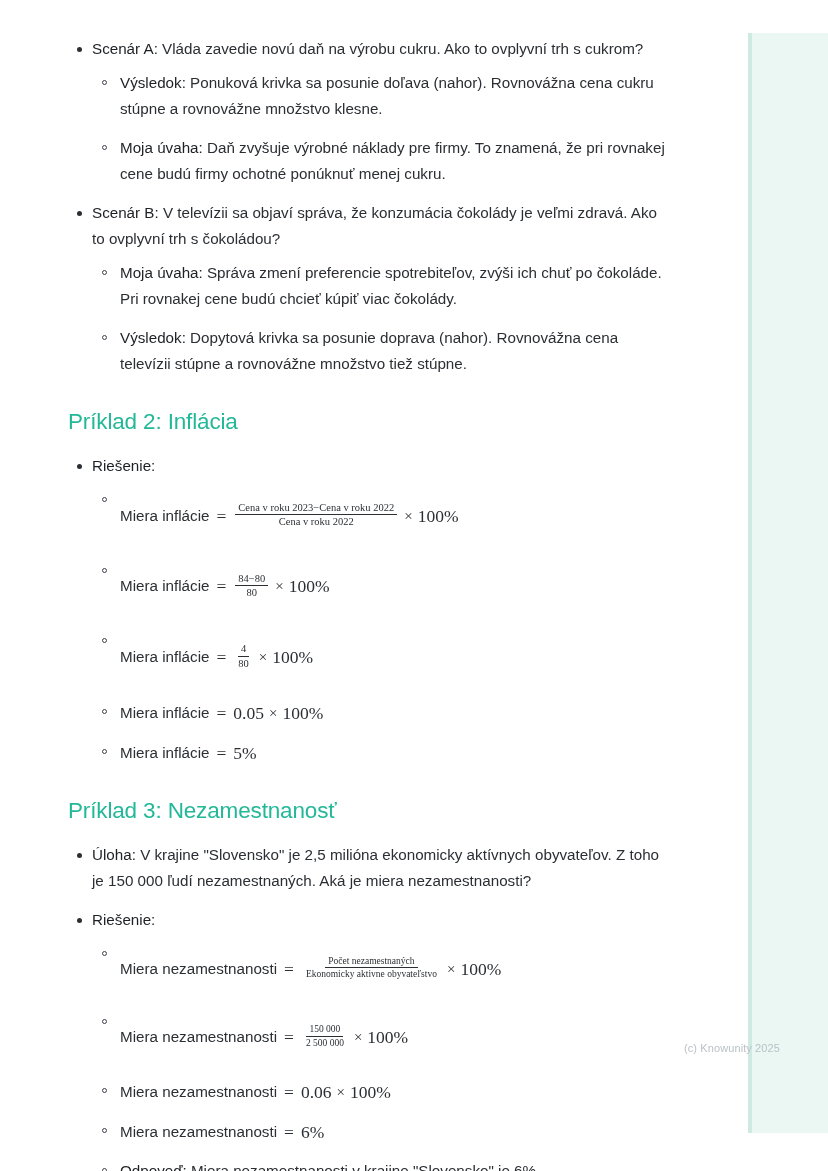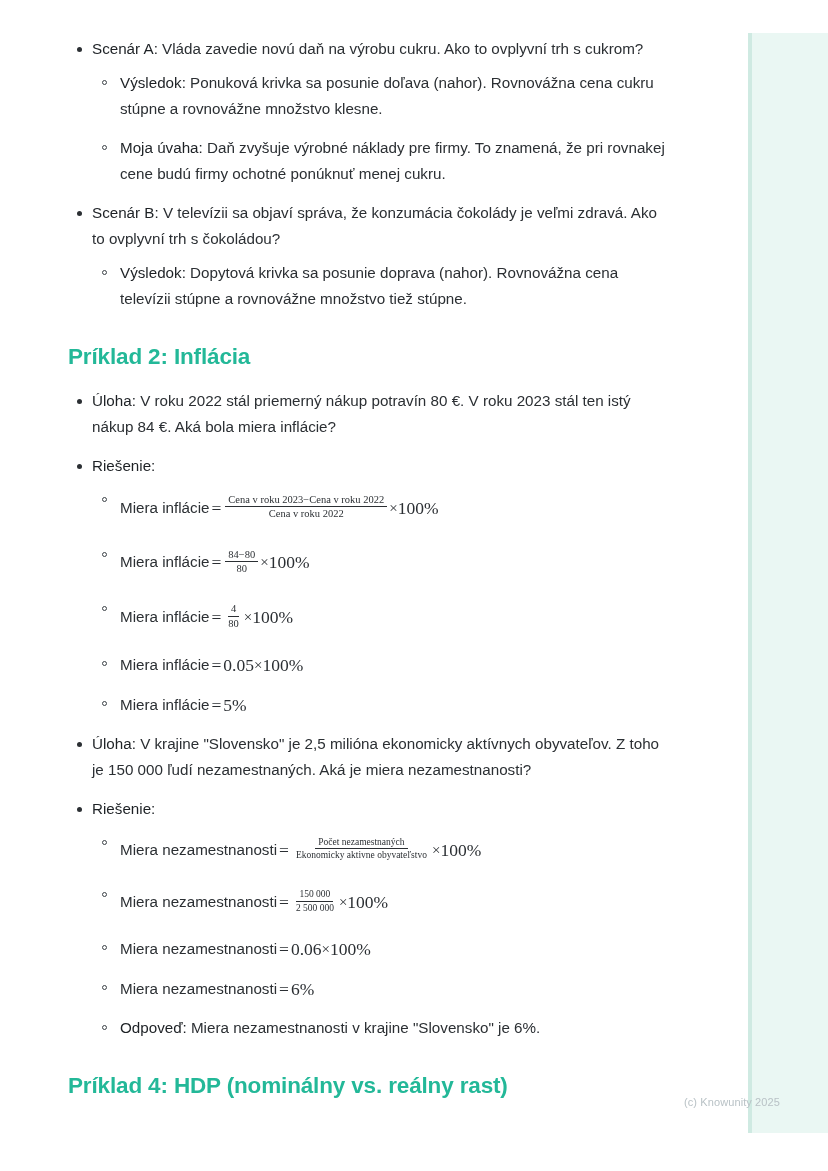--- a/index.html
+++ b/index.html
@@ -24,21 +24,21 @@
     width: 80px;
     height: 1100px;
     background: #eaf7f3;
     border-left: 4px solid #cfeae2;
     box-sizing: border-box;
   }
 
   #watermark {
     position: absolute;
     left: 684px;
-    top: 1096px;
+    top: 1042px;
     font-size: 11px;
     color: #b9c2c6;
     letter-spacing: .1px;
     white-space: nowrap;
     z-index: 5;
   }
 
   #content {
     position: absolute;
     left: 68px;
@@ -99,37 +99,38 @@
 
   b, .lbl {
     font-weight: 400;
     color: #1d2125;
     margin-top: 44px;
   }
 
   h2.section {
     color: #23b898;
     font-size: 22.5px;
-    font-weight: 700;
+    font-weight: 400;
     margin: 30px 0 16px 0;
     letter-spacing: -0.15px;
     line-height: 30px;
   }
   .mrow {
     display: inline-flex;
     align-items: center;
+    gap: 5px;
     vertical-align: middle;
   }
   .frac {
     display: inline-flex;
     flex-direction: column;
     align-items: center;
     vertical-align: middle;
     font-family: "Liberation Serif", serif;
-    margin: 8px 2px;
+    margin: 16px 2px;
     position: relative;
     top: -1px;
   }
   .frac .num {
     padding: 0 3px 1px 3px;
     border-bottom: 1.1px solid #2b2f33;
     line-height: 1.08;
   }
   .frac .den {
     padding: 1px 3px 0 3px;
@@ -168,33 +169,33 @@
         <li>
           <span class="lbl">Moja úvaha:</span><span> Daň zvyšuje výrobné náklady pre firmy. To znamená, že pri rovnakej cene budú firmy ochotné ponúknuť menej cukru.</span>
         </li>
       </ul>
     </li>
 
     <li>
       <span class="lbl">Scenár B:</span><span> V televízii sa objaví správa, že konzumácia čokolády je veľmi zdravá. Ako to ovplyvní trh s čokoládou?</span>
       <ul class="lvl2">
         <li>
+          <span class="lbl">Moja úvaha:</span><span> Správa zmení preferencie spotrebiteľov, zvýši ich chuť po čokoláde. Pri rovnakej cene budú chcieť kúpiť viac čokolády.</span>
+        </li>
+        <li>
           <span class="lbl">Výsledok:</span><span> Dopytová krivka sa posunie doprava (nahor). Rovnovážna cena televízii stúpne a rovnovážne množstvo tiež stúpne.</span>
         </li>
       </ul>
     </li>
 
   </ul>
 
   <h2 class="section">Príklad 2: Inflácia</h2>
 
   <ul class="lvl1">
-    <li>
-      <span class="lbl">Úloha:</span><span> V roku 2022 stál priemerný nákup potravín 80 €. V roku 2023 stál ten istý nákup 84 €. Aká bola miera inflácie?</span>
-    </li>
     <li>
       <span class="lbl">Riešenie:</span>
       <ul class="lvl2">
           <li><span class="mrow">
               <span class="lbltext">Miera inflácie</span>
               <span class="eqsign">=</span>
               <span class="frac small">
                 <span class="num">Cena v roku 2023−Cena v roku 2022</span>
                 <span class="den">Cena v roku 2022</span>
               </span>
@@ -230,20 +231,21 @@
             </span></li>
           <li><span class="mrow">
               <span class="lbltext">Miera inflácie</span>
               <span class="eqsign">=</span>
               <span class="val">5%</span>
             </span></li>
         </ul>
     </li>
   </ul>
 
+  <h2 class="section">Príklad 3: Nezamestnanosť</h2>
 
   <ul class="lvl1">
     <li>
       <span class="lbl">Úloha:</span><span> V krajine "Slovensko" je 2,5 milióna ekonomicky aktívnych obyvateľov. Z toho je 150 000 ľudí nezamestnaných. Aká je miera nezamestnanosti?</span>
     </li>
     <li>
       <span class="lbl">Riešenie:</span>
       <ul class="lvl2">
           <li><span class="mrow">
               <span class="lbltext">Miera nezamestnanosti</span>

